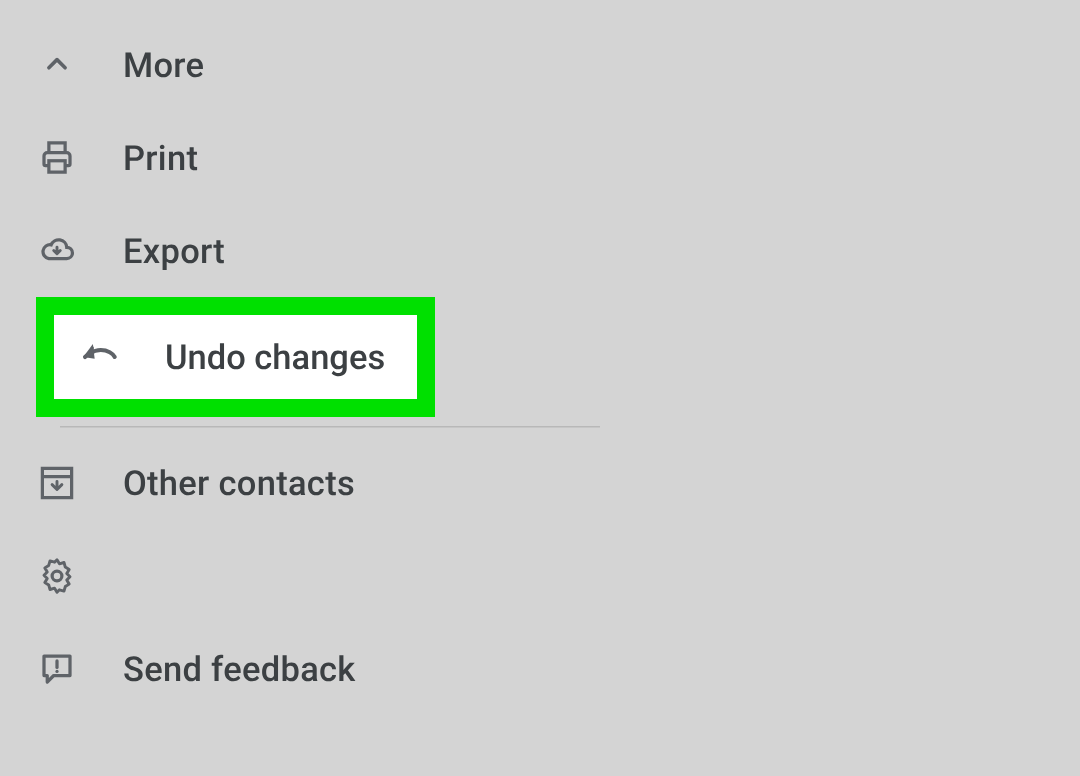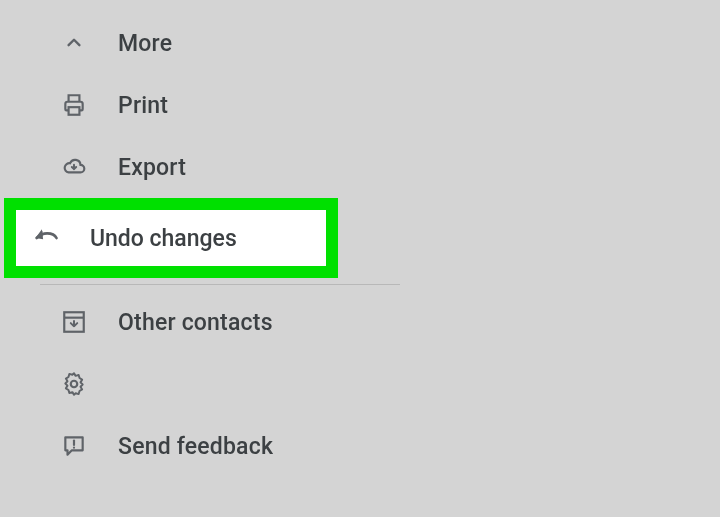--- a/index.html
+++ b/index.html
@@ -11,21 +11,21 @@
       overflow: hidden;
       position: relative;
     }
     .menu {
       padding-top: 12px;
     }
     .menu-item {
       display: flex;
       align-items: center;
       height: 62px;
-      padding-left: 60px;
+      padding-left: 24px;
       cursor: pointer;
     }
     .menu-item .icon {
       width: 28px;
       height: 28px;
       display: flex;
       align-items: center;
       justify-content: center;
       flex-shrink: 0;
     }
@@ -37,22 +37,22 @@
     }
     .menu-item .label {
       margin-left: 30px;
       font-size: 23px;
       font-weight: 500;
       color: #3c4043;
       letter-spacing: 0.2px;
     }
     .highlighted-wrapper {
       position: relative;
-      width: 334px;
-      margin-left: 4px;
+      width: 266px;
+      margin-left: 24px;
       padding: 12px;
       background: #00e000;
     }
     .highlighted-inner {
       background: #ffffff;
       display: flex;
       align-items: center;
       height: 56px;
       padding-left: 16px;
     }

